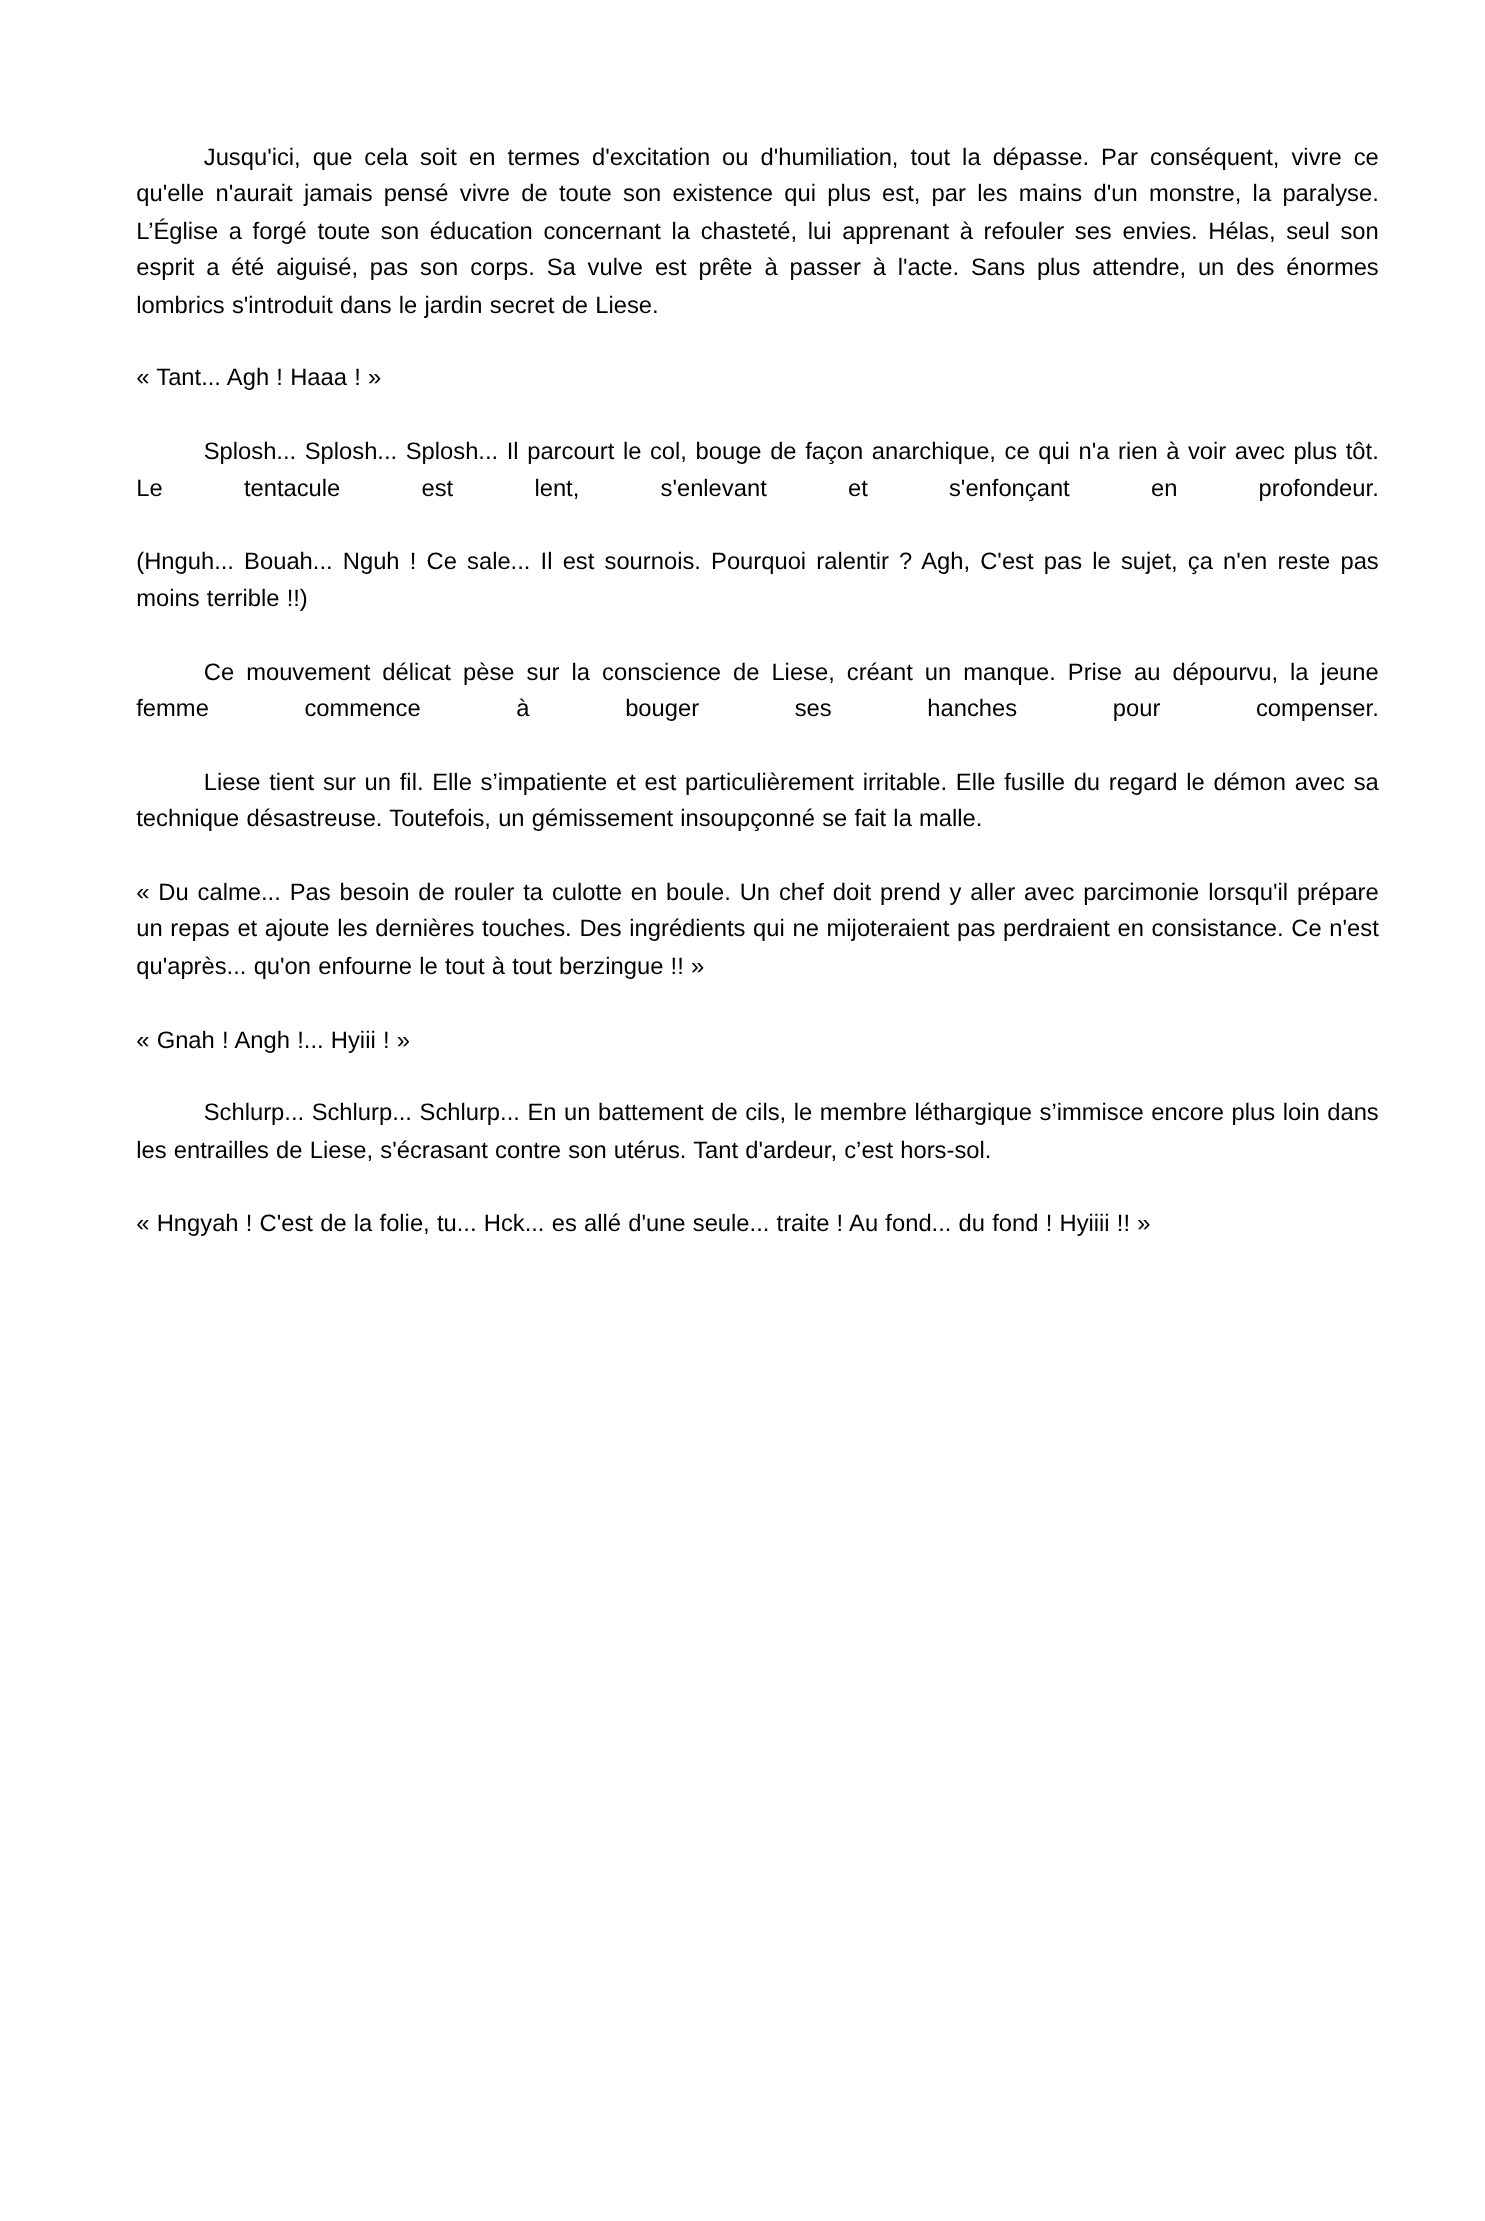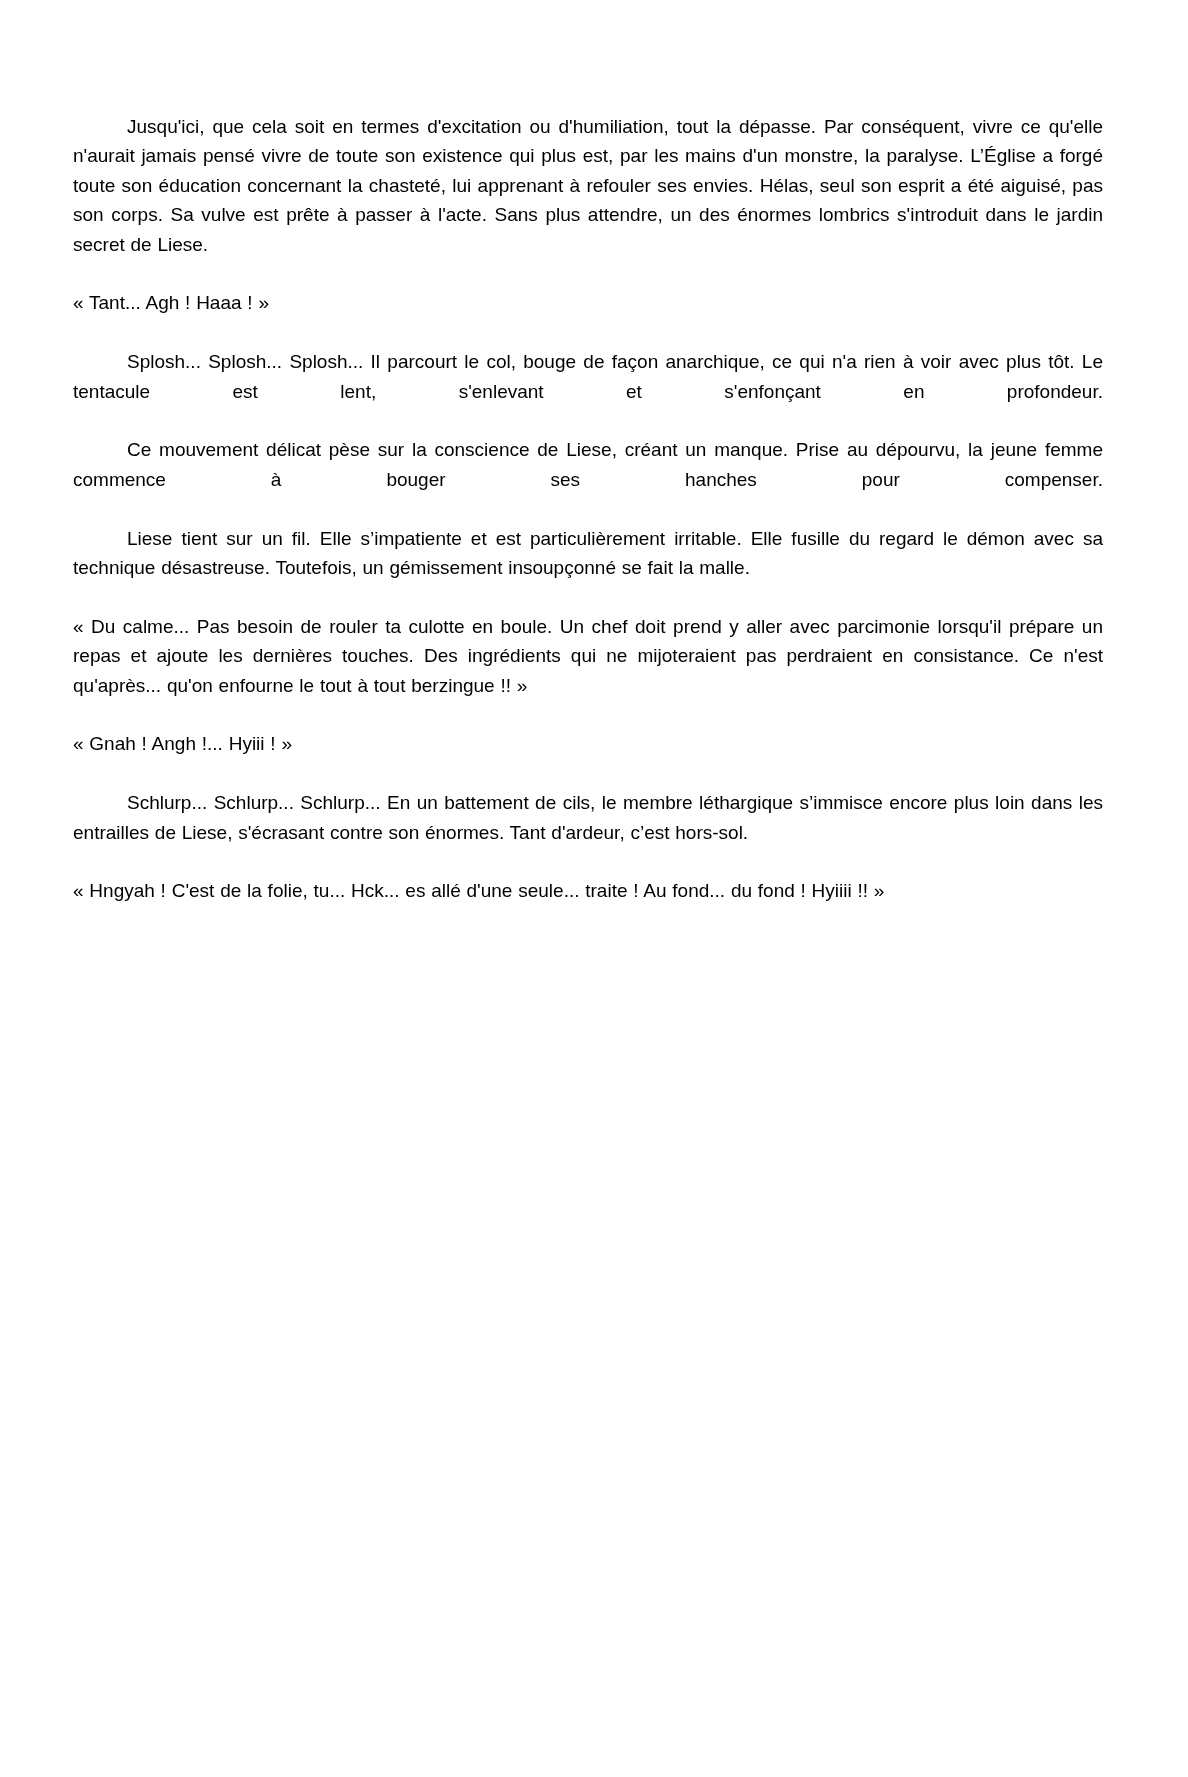--- a/index.html
+++ b/index.html
@@ -10,21 +10,21 @@
   body {
     width: 1188px;
     height: 1777px;
     overflow: hidden;
   }
   .page {
     box-sizing: border-box;
     width: 1188px;
     height: 1250px;
     background: #ffffff;
-    padding: 112px 85px 0 73px;
+    padding: 112px 85px 0 109px;
   }
   .page p {
     margin: 0 0 29.4px 0;
     font-family: "Liberation Sans", sans-serif;
     font-size: 19px;
     line-height: 29.4px;
     color: #000000;
     text-align: justify;
     word-spacing: 0.5px;
   }
@@ -36,20 +36,21 @@
   }
 </style>
 </head>
 <body>
 
 <div class="page">
   <div>
       <p class="indent">Jusqu'ici, que cela soit en termes d'excitation ou d'humiliation, tout la dépasse. Par conséquent, vivre ce qu'elle n'aurait jamais pensé vivre de toute son existence qui plus est, par les mains d'un monstre, la paralyse. L’Église a forgé toute son éducation concernant la chasteté, lui apprenant à refouler ses envies. Hélas, seul son esprit a été aiguisé, pas son corps. Sa vulve est prête à passer à l'acte. Sans plus attendre, un des énormes lombrics s'introduit dans le jardin secret de Liese.</p>
       <p class="">« Tant... Agh ! Haaa ! »</p>
       <p class="indent justify-last">Splosh... Splosh... Splosh... Il parcourt le col, bouge de façon anarchique, ce qui n'a rien à voir avec plus tôt. Le tentacule est lent, s'enlevant et s'enfonçant en profondeur.</p>
+      <p class="">(Hnguh... Bouah... Nguh ! Ce sale... Il est sournois. Pourquoi ralentir ? Agh, C'est pas le sujet, ça n'en reste pas moins terrible !!)</p>
       <p class="indent justify-last">Ce mouvement délicat pèse sur la conscience de Liese, créant un manque. Prise au dépourvu, la jeune femme commence à bouger ses hanches pour compenser.</p>
       <p class="indent">Liese tient sur un fil. Elle s’impatiente et est particulièrement irritable. Elle fusille du regard le démon avec sa technique désastreuse. Toutefois, un gémissement insoupçonné se fait la malle.</p>
       <p class="">« Du calme... Pas besoin de rouler ta culotte en boule. Un chef doit prend y aller avec parcimonie lorsqu'il prépare un repas et ajoute les dernières touches. Des ingrédients qui ne mijoteraient pas perdraient en consistance. Ce n'est qu'après... qu'on enfourne le tout à tout berzingue !! »</p>
       <p class="">« Gnah ! Angh !... Hyiii ! »</p>
-      <p class="indent">Schlurp... Schlurp... Schlurp... En un battement de cils, le membre léthargique s’immisce encore plus loin dans les entrailles de Liese, s'écrasant contre son énormes. Tant d'ardeur, c’est hors-sol.</p>
+      <p class="indent">Schlurp... Schlurp... Schlurp... En un battement de cils, le membre léthargique s’immisce encore plus loin dans les entrailles de Liese, s'écrasant contre son utérus. Tant d'ardeur, c’est hors-sol.</p>
       <p class="">« Hngyah ! C'est de la folie, tu... Hck... es allé d'une seule... traite ! Au fond... du fond ! Hyiiii !! »</p>
     </div>
 </div>
 
 </body></html>

